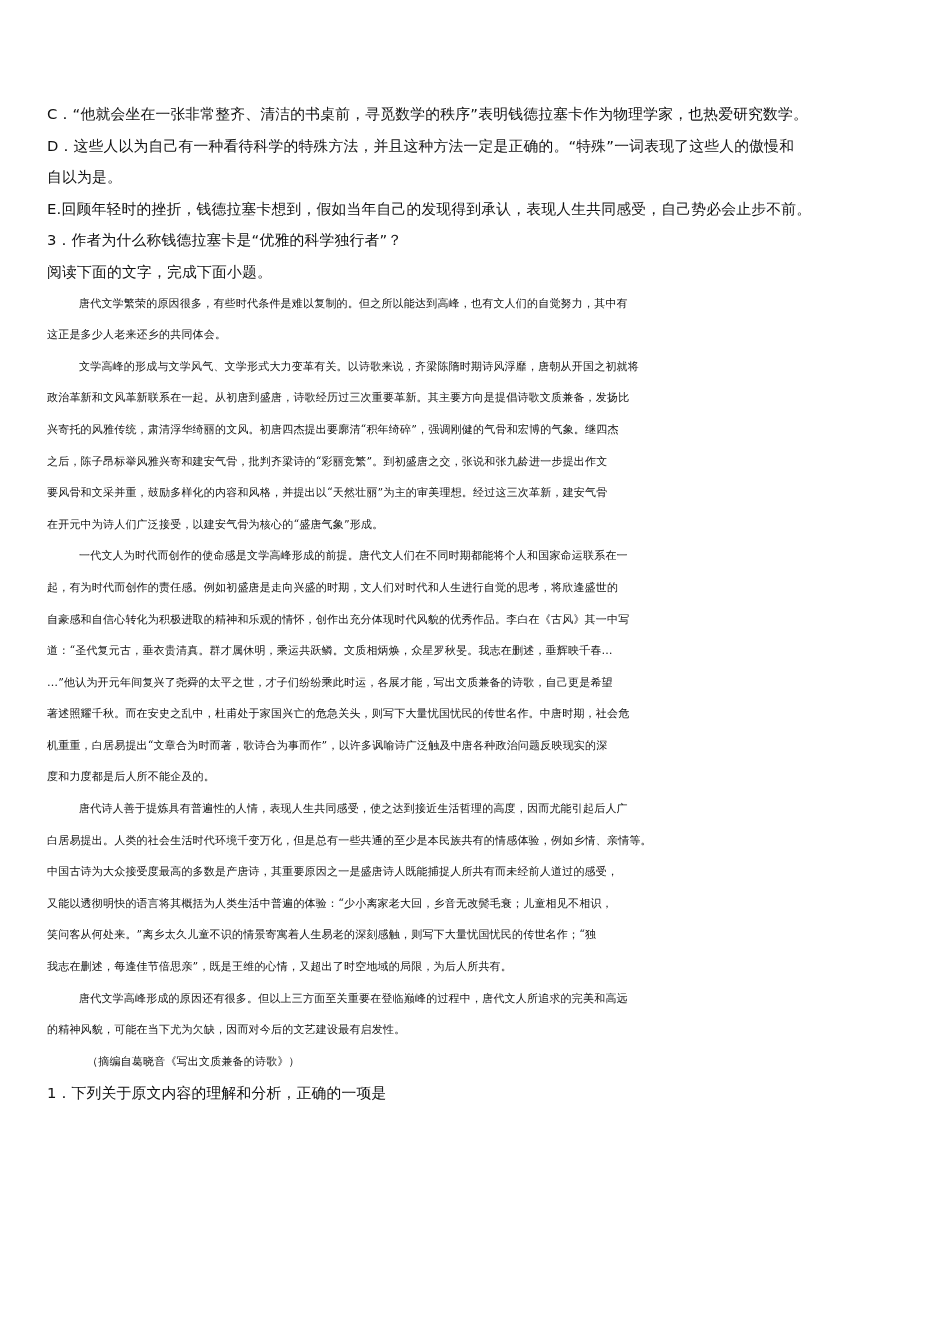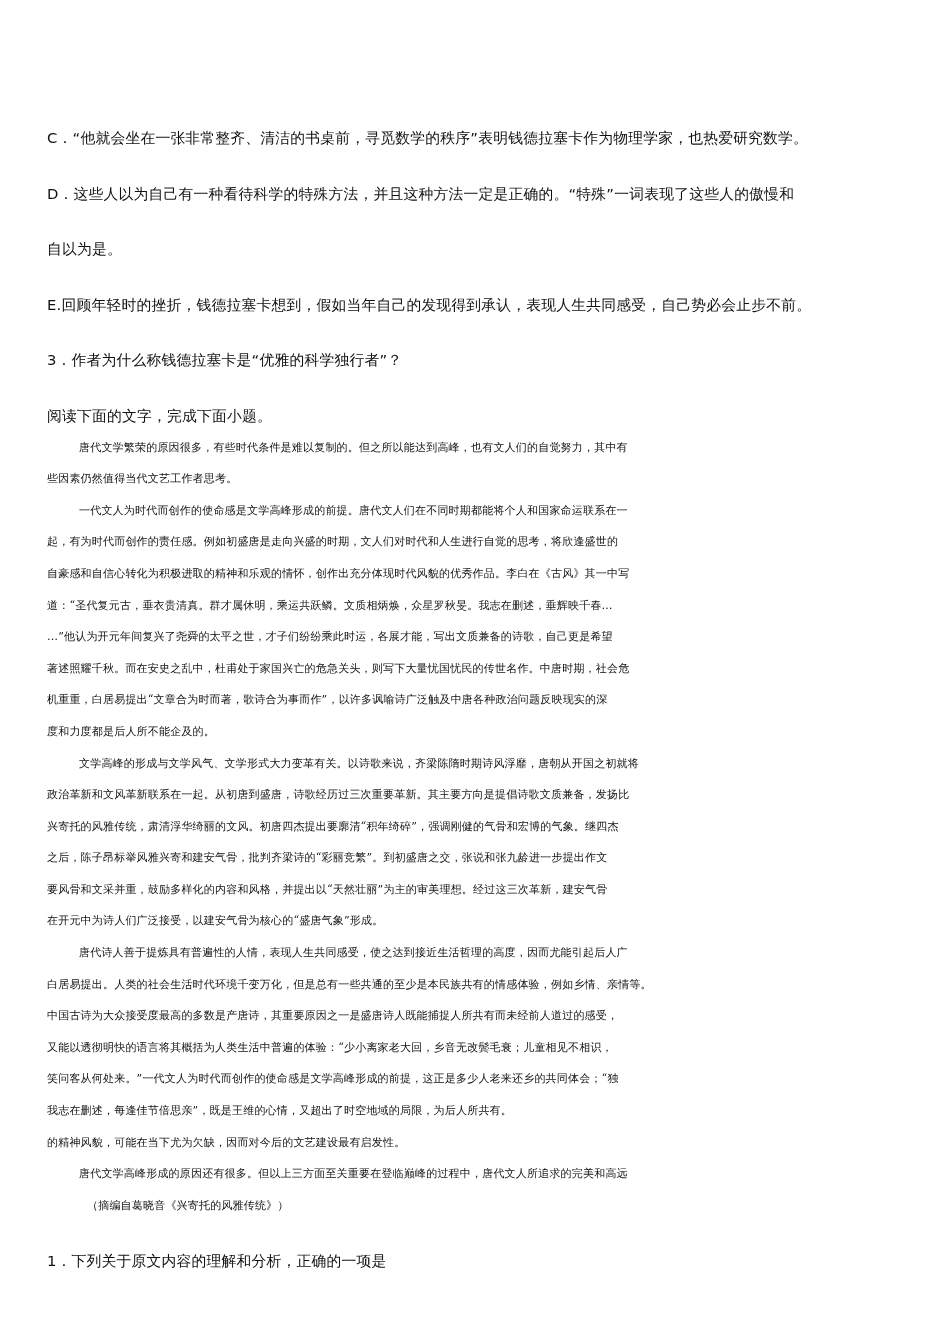--- a/index.html
+++ b/index.html
@@ -1,66 +1,66 @@
 <!DOCTYPE html>
 <html><head>
 <meta charset="utf-8">
 <style>
   html, body { margin: 0; padding: 0; background: #ffffff; }
   body { width: 950px; height: 1344px; position: relative; overflow: hidden;
          font-family: "DejaVu Serif", "Liberation Serif", serif; color: #111; }
   .page { position: absolute; left: 47px; top: 98px; width: 870px; }
   .line { font-size: 11px; line-height: 31.6px; height: 31.6px; white-space: nowrap; letter-spacing: 0.2px; }
-  .sans { font-family: "DejaVu Sans", "Liberation Sans", sans-serif; font-size: 14.8px; margin-top: 24px; }
+  .sans { font-family: "DejaVu Sans", "Liberation Sans", sans-serif; font-size: 14.8px; }
   .indent { padding-left: 32px; }
   .src { padding-left: 40px; }
 </style>
 </head>
 <body>
 
 <div class="page">
   <div class="line sans">C．“他就会坐在一张非常整齐、清洁的书桌前，寻觅数学的秩序”表明钱德拉塞卡作为物理学家，也热爱研究数学。</div>
   <div class="line sans">D．这些人以为自己有一种看待科学的特殊方法，并且这种方法一定是正确的。“特殊”一词表现了这些人的傲慢和</div>
   <div class="line sans">自以为是。</div>
   <div class="line sans">E.回顾年轻时的挫折，钱德拉塞卡想到，假如当年自己的发现得到承认，表现人生共同感受，自己势必会止步不前。</div>
   <div class="line sans">3．作者为什么称钱德拉塞卡是“优雅的科学独行者”？</div>
   <div class="line sans">阅读下面的文字，完成下面小题。</div>
 
   <div>
     <div>
       <div class="line indent">唐代文学繁荣的原因很多，有些时代条件是难以复制的。但之所以能达到高峰，也有文人们的自觉努力，其中有</div>
-      <div class="line">些因素仍然值得当代文艺工作者思考。</div>
+      <div class="line">这正是多少人老来还乡的共同体会。</div>
+    </div>
+    <div>
+      <div class="line indent">文学高峰的形成与文学风气、文学形式大力变革有关。以诗歌来说，齐梁陈隋时期诗风浮靡，唐朝从开国之初就将</div>
+      <div class="line">政治革新和文风革新联系在一起。从初唐到盛唐，诗歌经历过三次重要革新。其主要方向是提倡诗歌文质兼备，发扬比</div>
+      <div class="line">兴寄托的风雅传统，肃清浮华绮丽的文风。初唐四杰提出要廓清“积年绮碎”，强调刚健的气骨和宏博的气象。继四杰</div>
+      <div class="line">之后，陈子昂标举风雅兴寄和建安气骨，批判齐梁诗的“彩丽竞繁”。到初盛唐之交，张说和张九龄进一步提出作文</div>
+      <div class="line">要风骨和文采并重，鼓励多样化的内容和风格，并提出以“天然壮丽”为主的审美理想。经过这三次革新，建安气骨</div>
+      <div class="line">在开元中为诗人们广泛接受，以建安气骨为核心的“盛唐气象”形成。</div>
     </div>
     <div>
       <div class="line indent">一代文人为时代而创作的使命感是文学高峰形成的前提。唐代文人们在不同时期都能将个人和国家命运联系在一</div>
       <div class="line">起，有为时代而创作的责任感。例如初盛唐是走向兴盛的时期，文人们对时代和人生进行自觉的思考，将欣逢盛世的</div>
       <div class="line">自豪感和自信心转化为积极进取的精神和乐观的情怀，创作出充分体现时代风貌的优秀作品。李白在《古风》其一中写</div>
       <div class="line">道：“圣代复元古，垂衣贵清真。群才属休明，乘运共跃鳞。文质相炳焕，众星罗秋旻。我志在删述，垂辉映千春…</div>
       <div class="line">…”他认为开元年间复兴了尧舜的太平之世，才子们纷纷乘此时运，各展才能，写出文质兼备的诗歌，自己更是希望</div>
       <div class="line">著述照耀千秋。而在安史之乱中，杜甫处于家国兴亡的危急关头，则写下大量忧国忧民的传世名作。中唐时期，社会危</div>
       <div class="line">机重重，白居易提出“文章合为时而著，歌诗合为事而作”，以许多讽喻诗广泛触及中唐各种政治问题反映现实的深</div>
       <div class="line">度和力度都是后人所不能企及的。</div>
     </div>
     <div>
-      <div class="line indent">文学高峰的形成与文学风气、文学形式大力变革有关。以诗歌来说，齐梁陈隋时期诗风浮靡，唐朝从开国之初就将</div>
-      <div class="line">政治革新和文风革新联系在一起。从初唐到盛唐，诗歌经历过三次重要革新。其主要方向是提倡诗歌文质兼备，发扬比</div>
-      <div class="line">兴寄托的风雅传统，肃清浮华绮丽的文风。初唐四杰提出要廓清“积年绮碎”，强调刚健的气骨和宏博的气象。继四杰</div>
-      <div class="line">之后，陈子昂标举风雅兴寄和建安气骨，批判齐梁诗的“彩丽竞繁”。到初盛唐之交，张说和张九龄进一步提出作文</div>
-      <div class="line">要风骨和文采并重，鼓励多样化的内容和风格，并提出以“天然壮丽”为主的审美理想。经过这三次革新，建安气骨</div>
-      <div class="line">在开元中为诗人们广泛接受，以建安气骨为核心的“盛唐气象”形成。</div>
-    </div>
-    <div>
       <div class="line indent">唐代诗人善于提炼具有普遍性的人情，表现人生共同感受，使之达到接近生活哲理的高度，因而尤能引起后人广</div>
       <div class="line">白居易提出。人类的社会生活时代环境千变万化，但是总有一些共通的至少是本民族共有的情感体验，例如乡情、亲情等。</div>
       <div class="line">中国古诗为大众接受度最高的多数是产唐诗，其重要原因之一是盛唐诗人既能捕捉人所共有而未经前人道过的感受，</div>
       <div class="line">又能以透彻明快的语言将其概括为人类生活中普遍的体验：“少小离家老大回，乡音无改鬓毛衰；儿童相见不相识，</div>
-      <div class="line">笑问客从何处来。”一代文人为时代而创作的使命感是文学高峰形成的前提，这正是多少人老来还乡的共同体会；“独</div>
+      <div class="line">笑问客从何处来。”离乡太久儿童不识的情景寄寓着人生易老的深刻感触，则写下大量忧国忧民的传世名作；“独</div>
       <div class="line">我志在删述，每逢佳节倍思亲”，既是王维的心情，又超出了时空地域的局限，为后人所共有。</div>
     </div>
     <div>
+      <div class="line indent">唐代文学高峰形成的原因还有很多。但以上三方面至关重要在登临巅峰的过程中，唐代文人所追求的完美和高远</div>
       <div class="line">的精神风貌，可能在当下尤为欠缺，因而对今后的文艺建设最有启发性。</div>
-      <div class="line indent">唐代文学高峰形成的原因还有很多。但以上三方面至关重要在登临巅峰的过程中，唐代文人所追求的完美和高远</div>
     </div>
-    <div class="line src">（摘编自葛晓音《兴寄托的风雅传统》）</div>
+    <div class="line src">（摘编自葛晓音《写出文质兼备的诗歌》）</div>
   </div>
 
   <div class="line sans">1．下列关于原文内容的理解和分析，正确的一项是</div>
 </div>
 
 </body></html>

